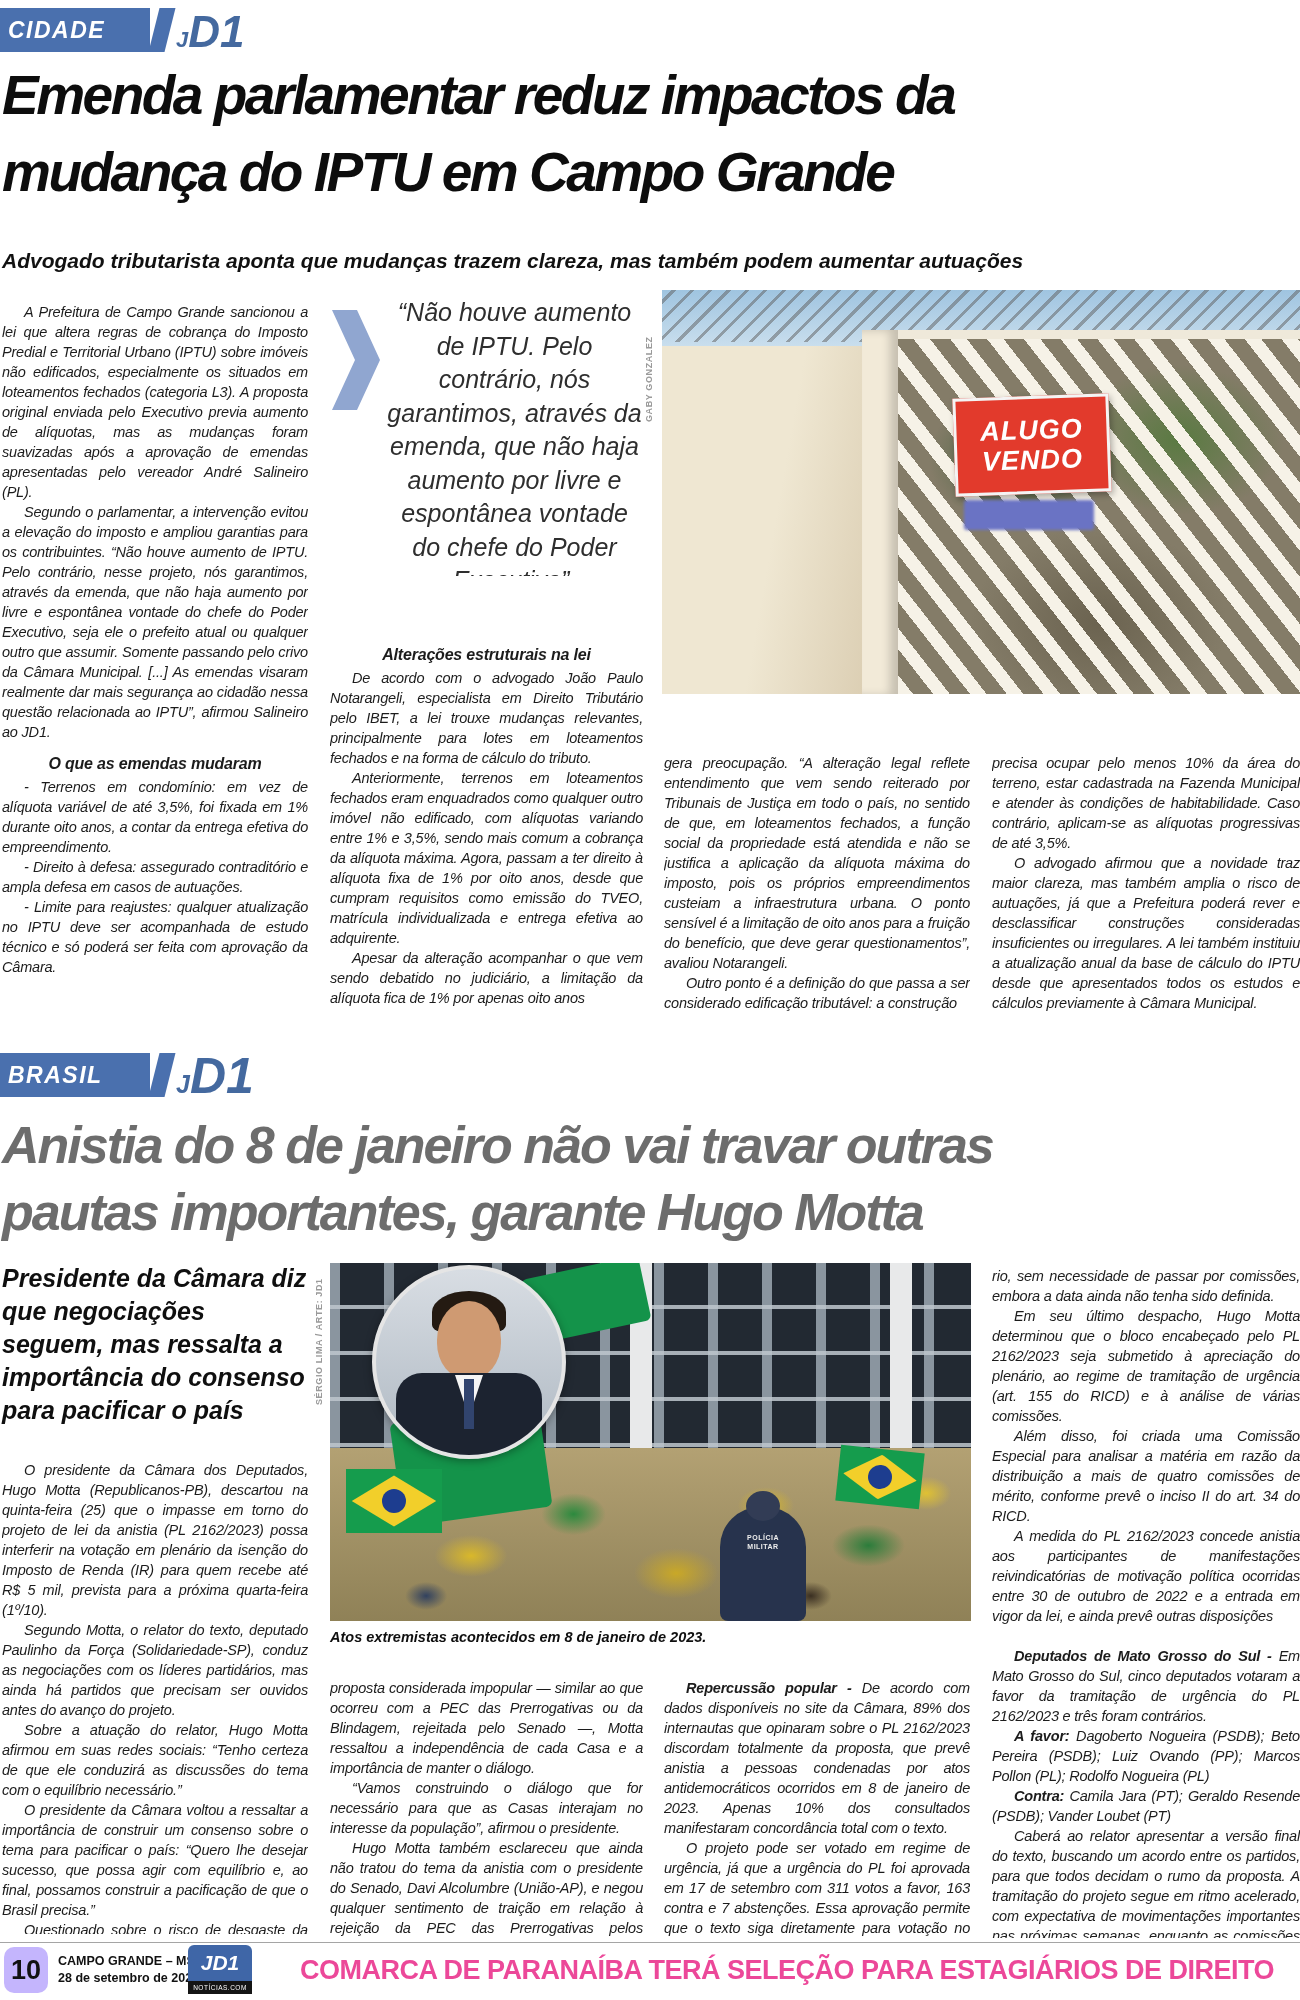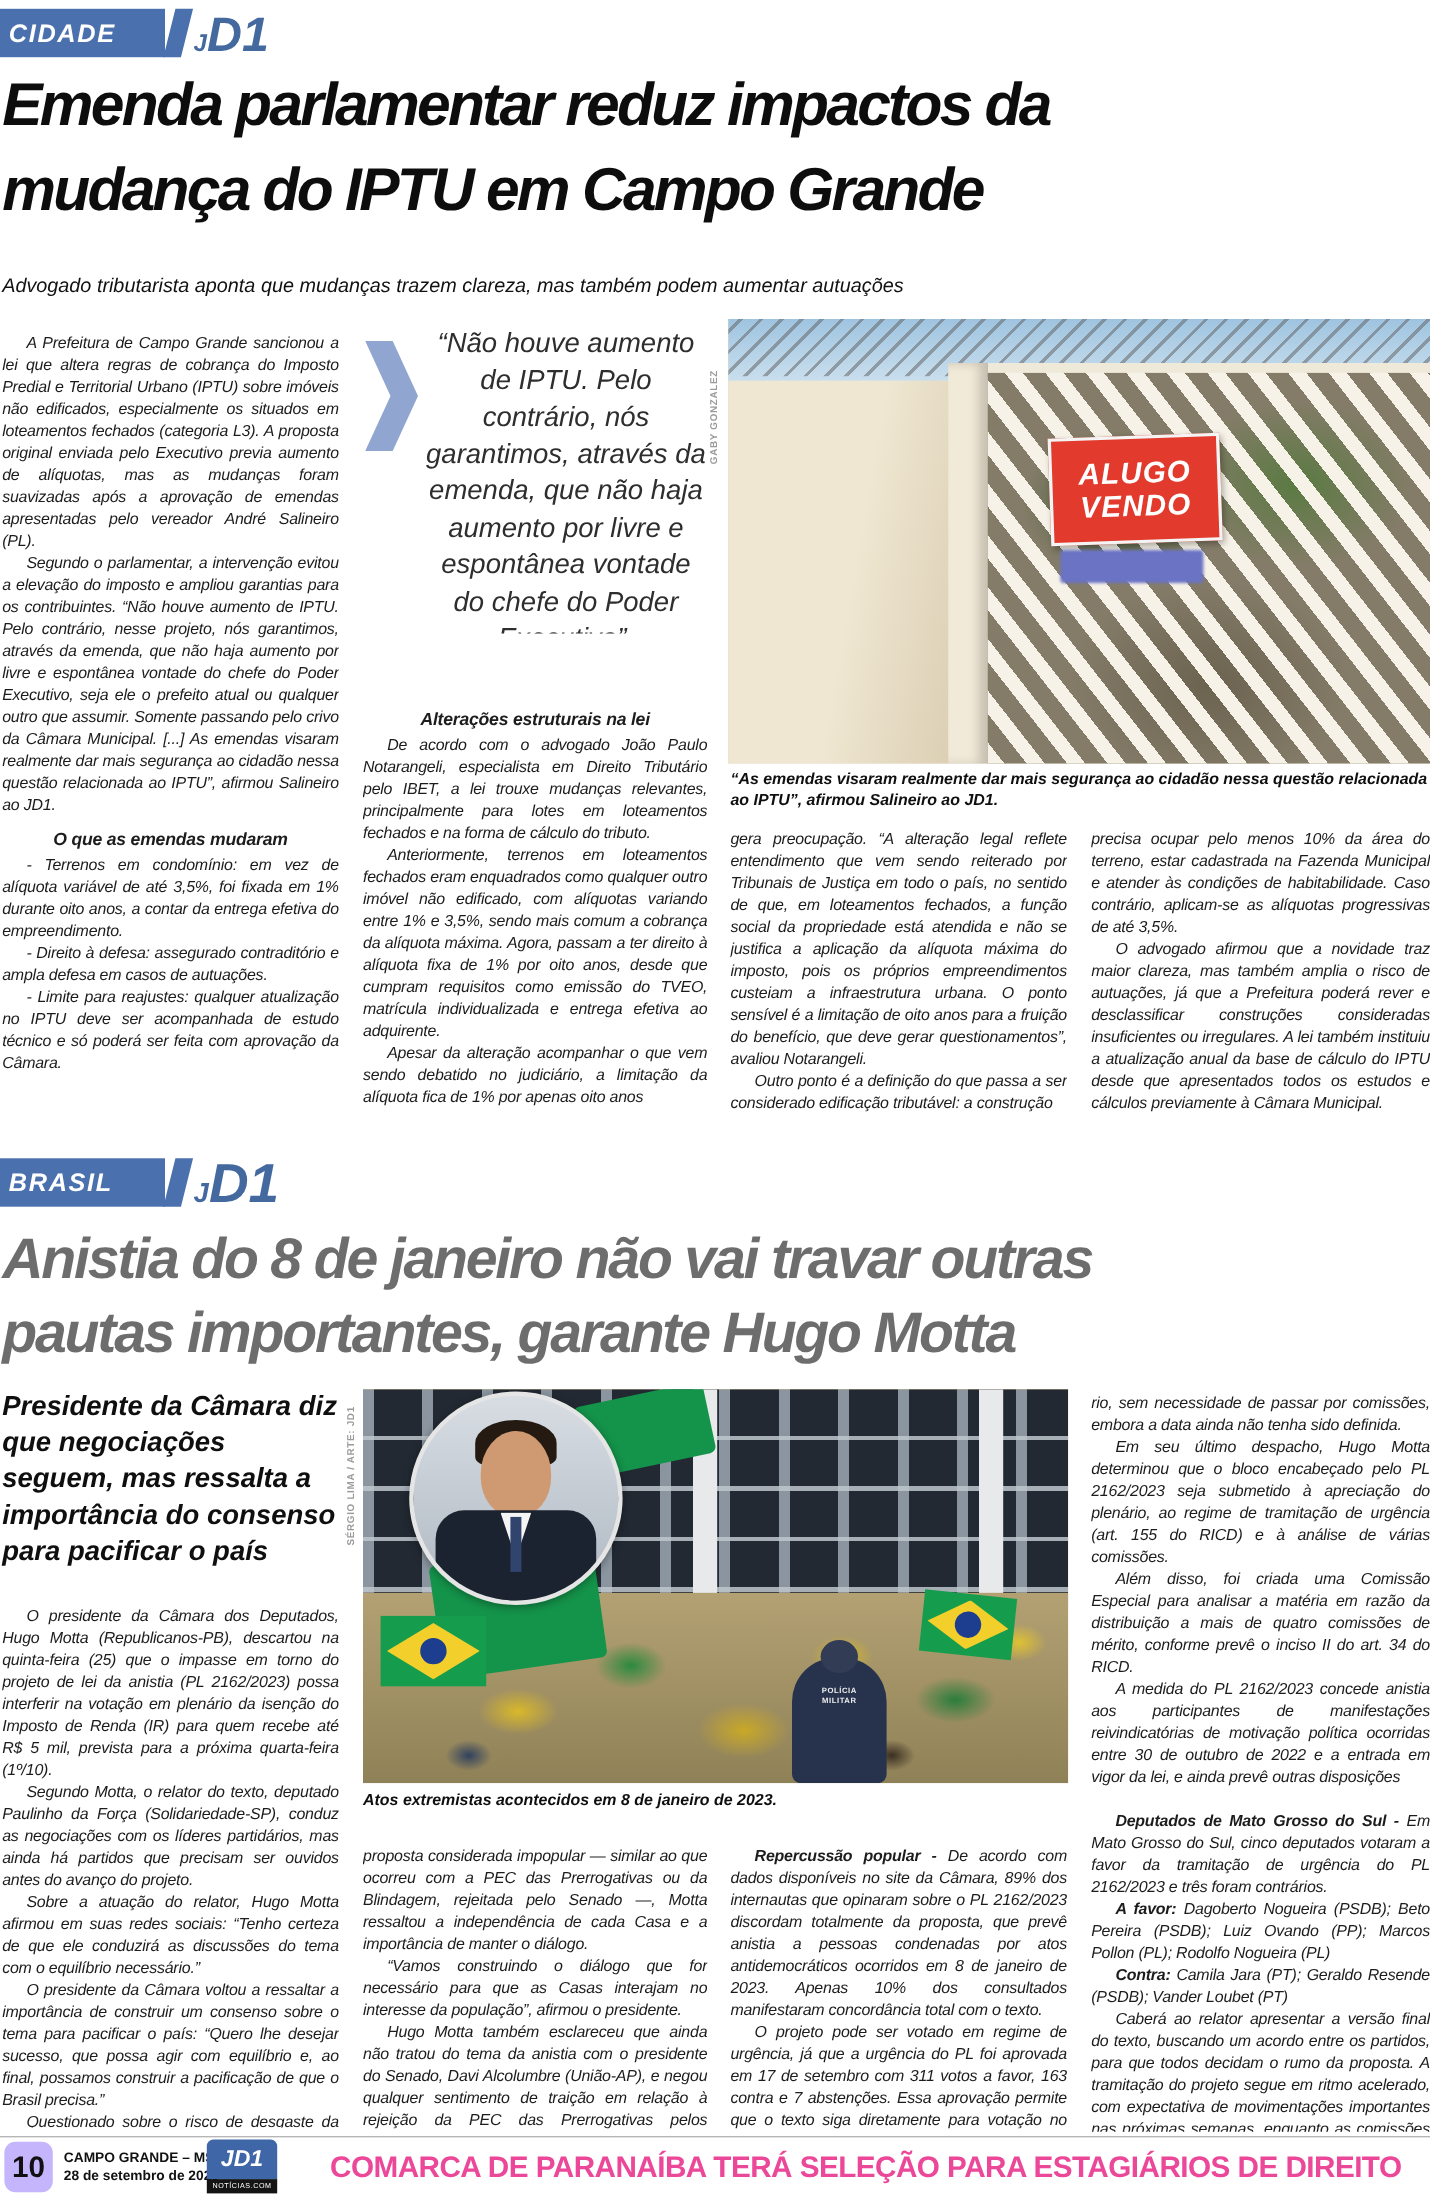--- a/index.html
+++ b/index.html
@@ -13,21 +13,21 @@
               letter-spacing:1.5px;padding-left:8px;}
   .notch{width:16px;height:44px;background:#4a70ae;transform:skewX(-14deg);}
   .jd1logo{font-style:italic;font-weight:bold;color:#44699f;line-height:1;}
   .jd1logo .j{font-size:.5em;}
 
   
   .h1{font-weight:bold;font-style:italic;font-size:55px;line-height:77px;
       letter-spacing:-2.5px;color:#0d0d0d;white-space:nowrap;}
   .h2{font-weight:bold;font-style:italic;font-size:52px;line-height:67px;
       letter-spacing:-2px;color:#6d6d6d;white-space:nowrap;}
-  .subhead{font-weight:normal;font-style:italic;font-size:18px;color:#111;}
+  .subhead{font-weight:bold;font-style:italic;font-size:21px;color:#111;}
   .standfirst{font-weight:bold;font-style:italic;font-size:25px;line-height:33px;color:#0f0f0f;}
 
   
   .bt{font-style:italic;font-size:14.5px;line-height:20px;text-align:justify;
       letter-spacing:-0.2px;color:#1c1c1c;overflow:hidden;}
   .bt p{margin:0;}
   .ind{text-indent:22px;}
   .noind{text-indent:0;}
   .colhead{font-weight:bold;font-style:italic;font-size:16px;text-align:center;
            text-indent:0;margin:12px 0 3px 0 !important;letter-spacing:-0.2px;}
@@ -166,21 +166,20 @@
     <div class="ph1-pillar"></div>
     <div class="ph1-green"></div>
     <div class="ph1-gate"></div>
     <div class="ph1-gatetop"></div>
     <div class="ph1-sign" style="left:292px;top:106px;width:150px;height:92px;">
       <span>ALUGO</span>
       <span>VENDO</span>
     </div>
     <div class="ph1-phone" style="left:302px;top:210px;width:130px;height:30px;"></div>
   </div>
-  <div class="abs cap" style="left:664px;top:700px;width:636px;">“As emendas visaram realmente dar mais segurança ao cidadão nessa questão relacionada ao IPTU”, afirmou Salineiro ao JD1.</div>
 
   <div class="abs bt" style="left:664px;top:753px;width:306px;height:264px;">
     <p class="noind">gera preocupação. “A alteração legal reflete entendimento que vem sendo reiterado por Tribunais de Justiça em todo o país, no sentido de que, em loteamentos fechados, a função social da propriedade está atendida e não se justifica a aplicação da alíquota máxima do imposto, pois os próprios empreendimentos custeiam a infraestrutura urbana. O ponto sensível é a limitação de oito anos para a fruição do benefício, que deve gerar questionamentos”, avaliou Notarangeli.</p>
     <p class="ind">Outro ponto é a definição do que passa a ser considerado edificação tributável: a construção</p>
   </div>
   <div class="abs bt" style="left:992px;top:753px;width:308px;height:264px;">
     <p class="noind">precisa ocupar pelo menos 10% da área do terreno, estar cadastrada na Fazenda Municipal e atender às condições de habitabilidade. Caso contrário, aplicam-se as alíquotas progressivas de até 3,5%.</p>
     <p class="ind">O advogado afirmou que a novidade traz maior clareza, mas também amplia o risco de autuações, já que a Prefeitura poderá rever e desclassificar construções consideradas insuficientes ou irregulares. A lei também instituiu a atualização anual da base de cálculo do IPTU desde que apresentados todos os estudos e cálculos previamente à Câmara Municipal.</p>
   </div>
 

